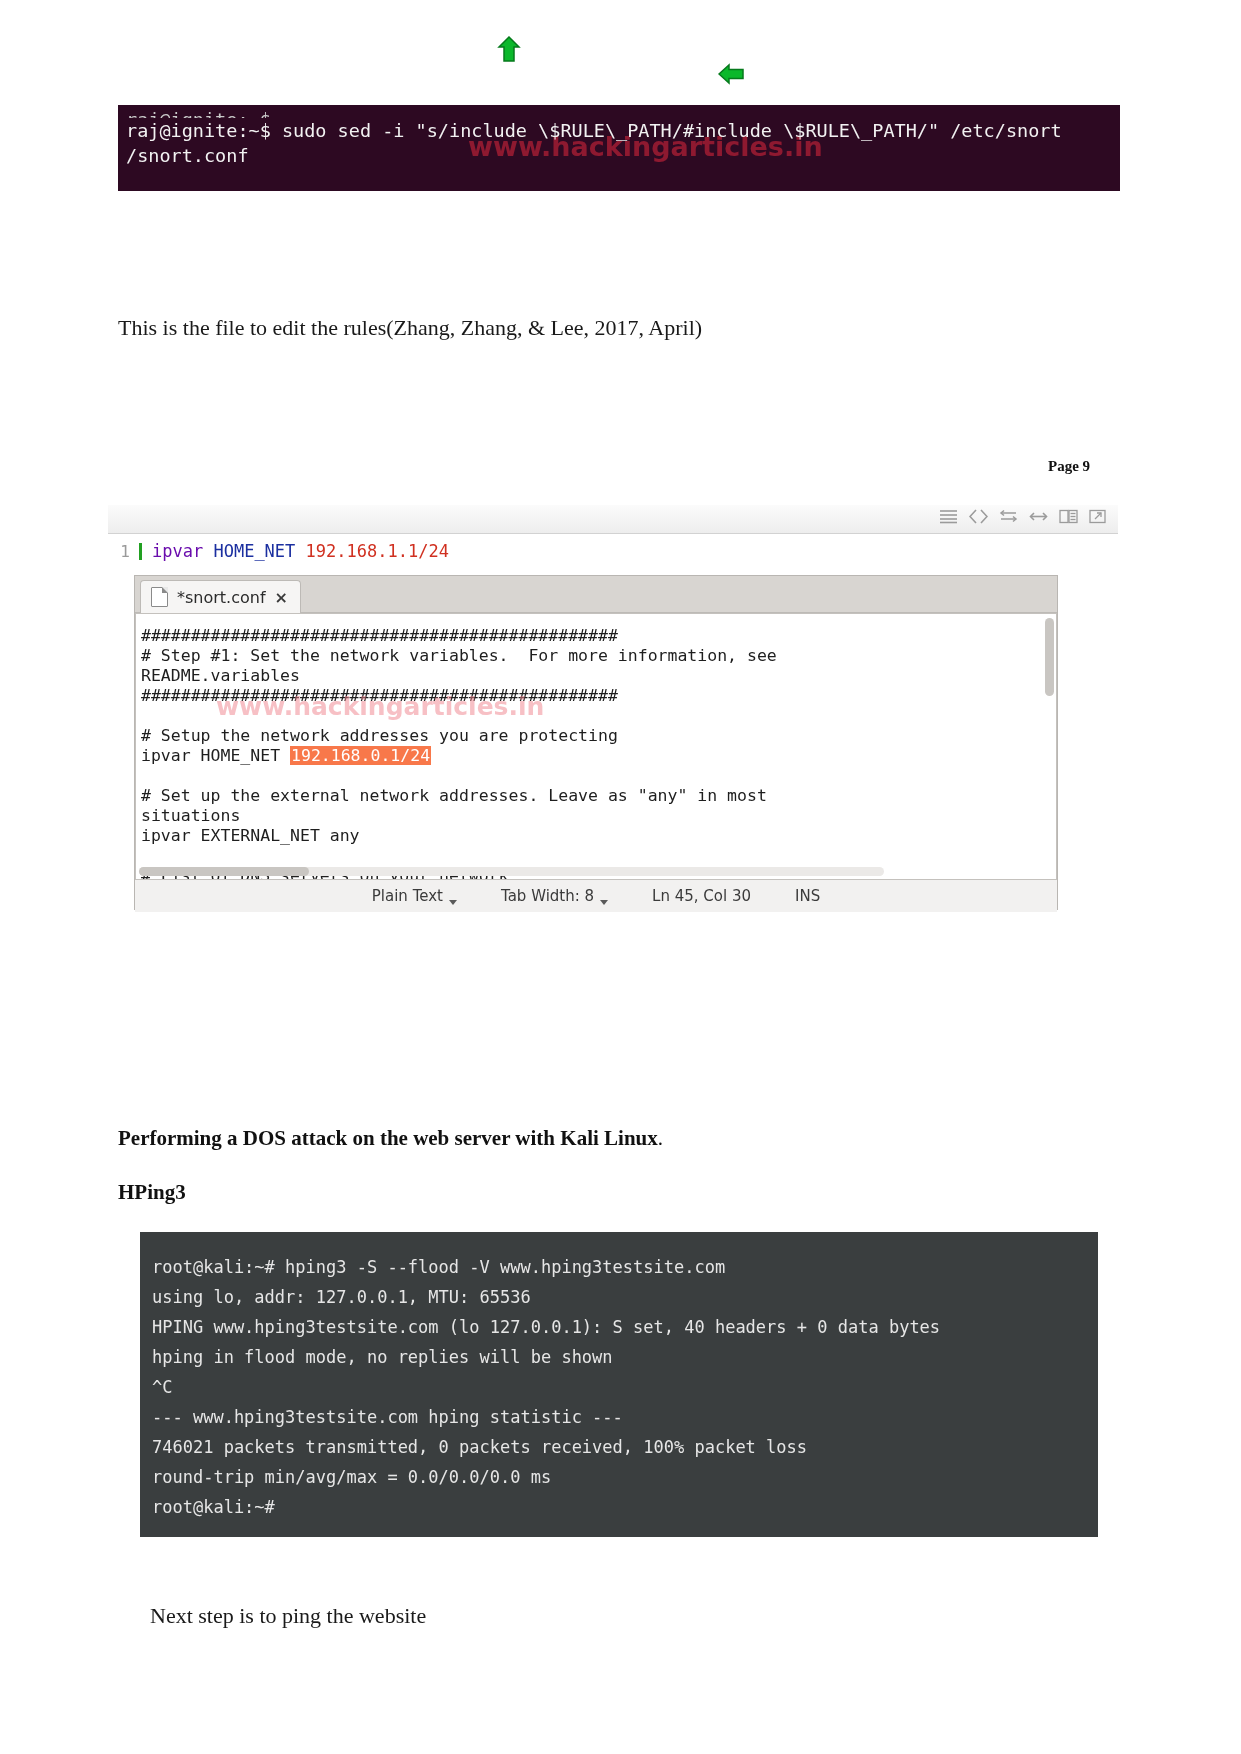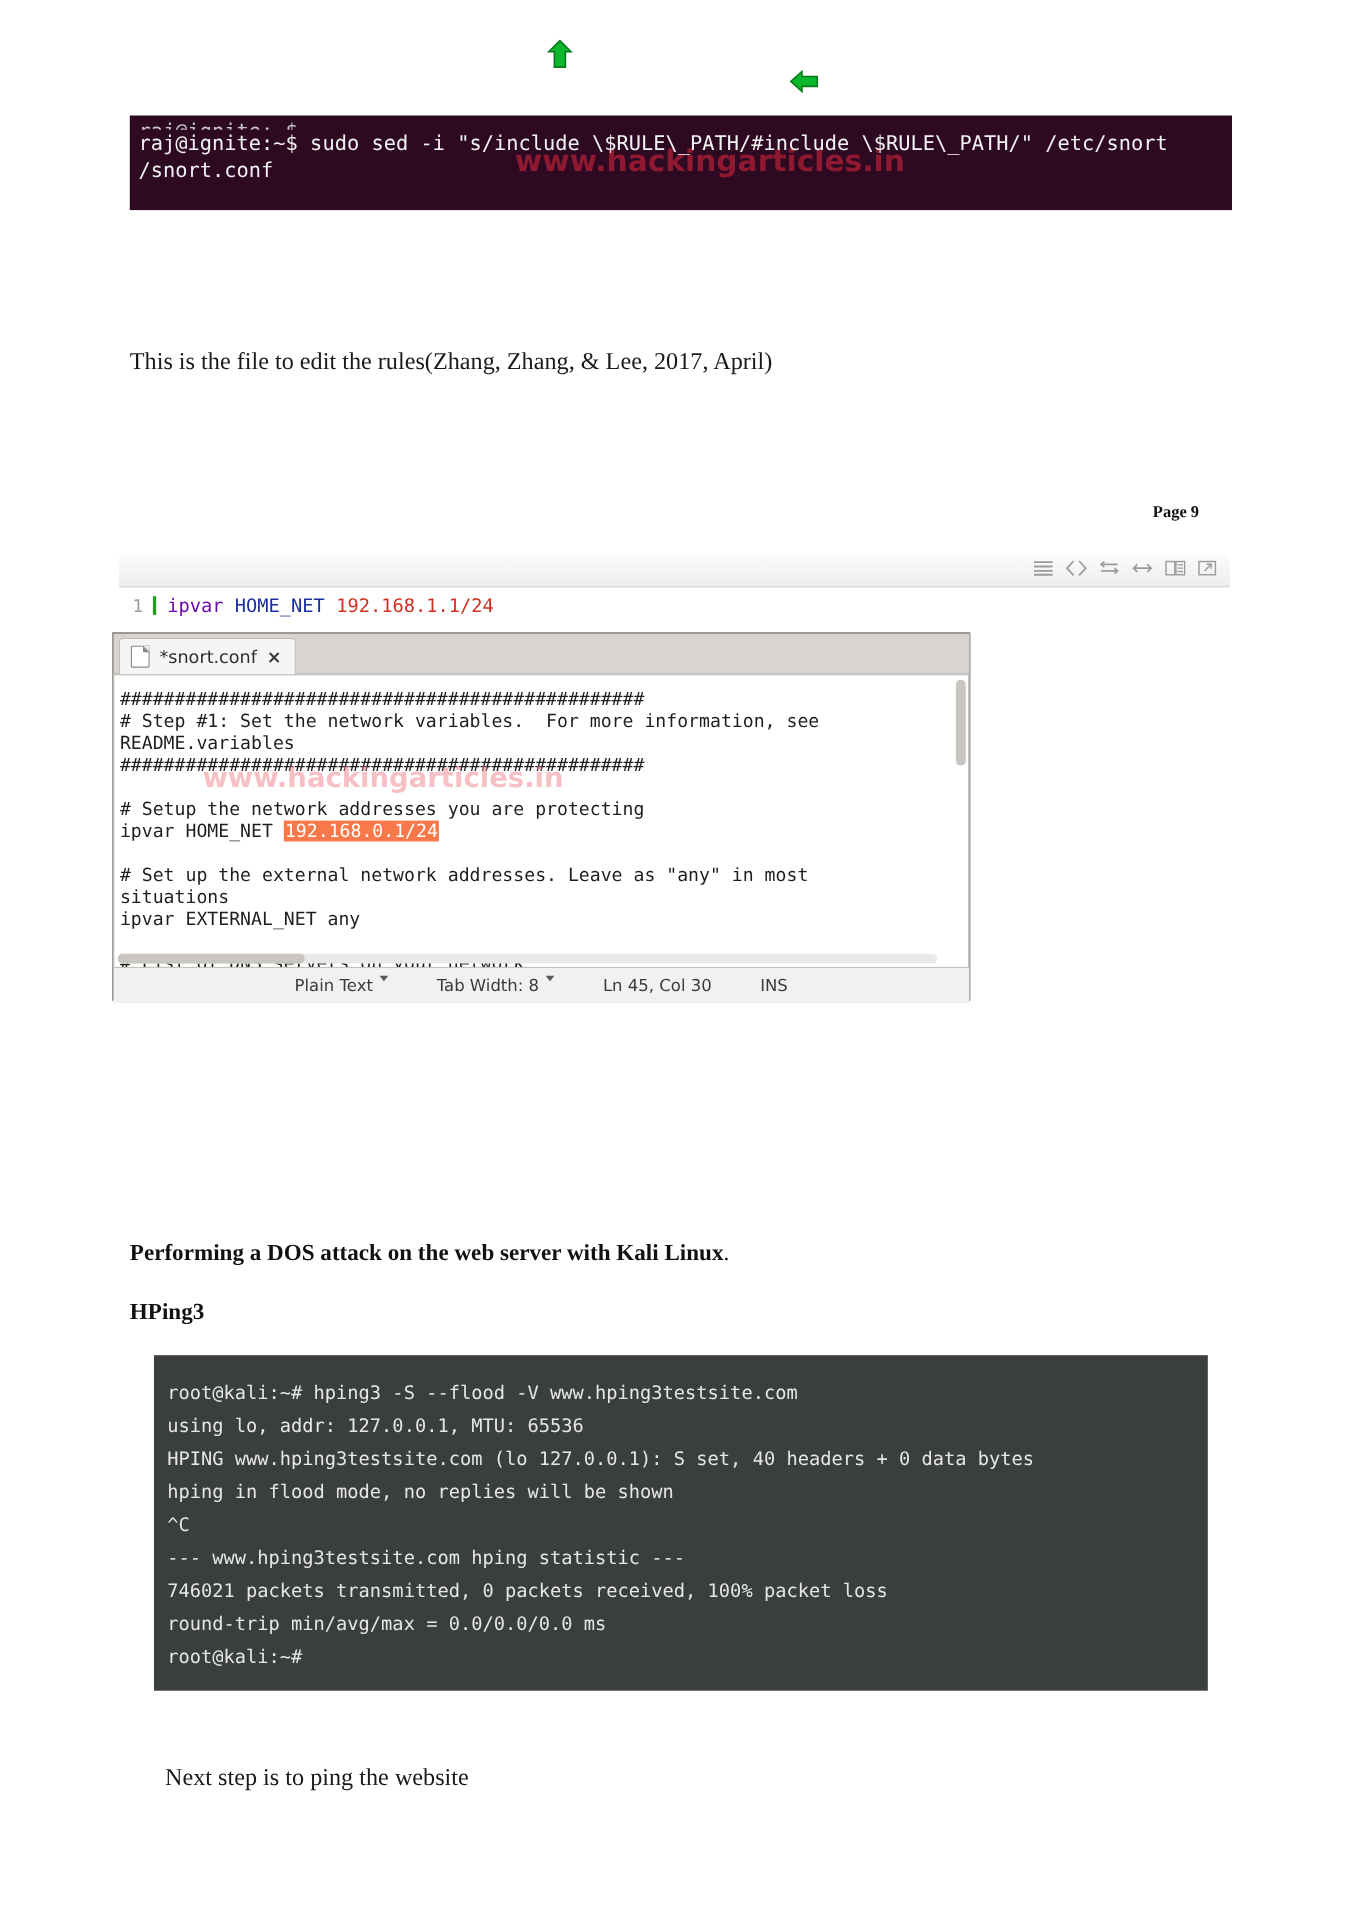--- a/index.html
+++ b/index.html
@@ -143,25 +143,25 @@
     vertical-align: -3px;
     margin: 0 10px 0 9px;
   }
   .kw-ipvar { color: #6a0dad; }
   .kw-var   { color: #1b2fa0; }
   .kw-ip    { color: #d03020; }
 
   
   .gedit-win {
     position: absolute;
-    left: 102px;
+    left: 134px;
     top: 575px;
-    width: 780px;
+    width: 924px;
     height: 335px;
-    background: #000000;
+    background: #4d7c0f;
     border: 1px solid #b9b6b2;
     box-sizing: border-box;
   }
   .gedit-tabstrip {
     position: relative;
     height: 36px;
     background: #d8d5d1;
     border-bottom: 1px solid #bdbab6;
   }
   .gedit-tab {
@@ -272,21 +272,21 @@
     display: flex;
     align-items: center;
     justify-content: center;
     gap: 44px;
     font-family: "DejaVu Sans", sans-serif;
     font-size: 15px;
     color: #3b3b3b;
   }
   .gedit-status .st {
     display: flex;
-    align-items: flex-start;
+    align-items: flex-end;
     gap: 6px;
     white-space: nowrap;
   }
   .caret-dn {
     width: 0; height: 0;
     border-left: 4px solid transparent;
     border-right: 4px solid transparent;
     border-top: 5px solid #5a5a5a;
   }
 

